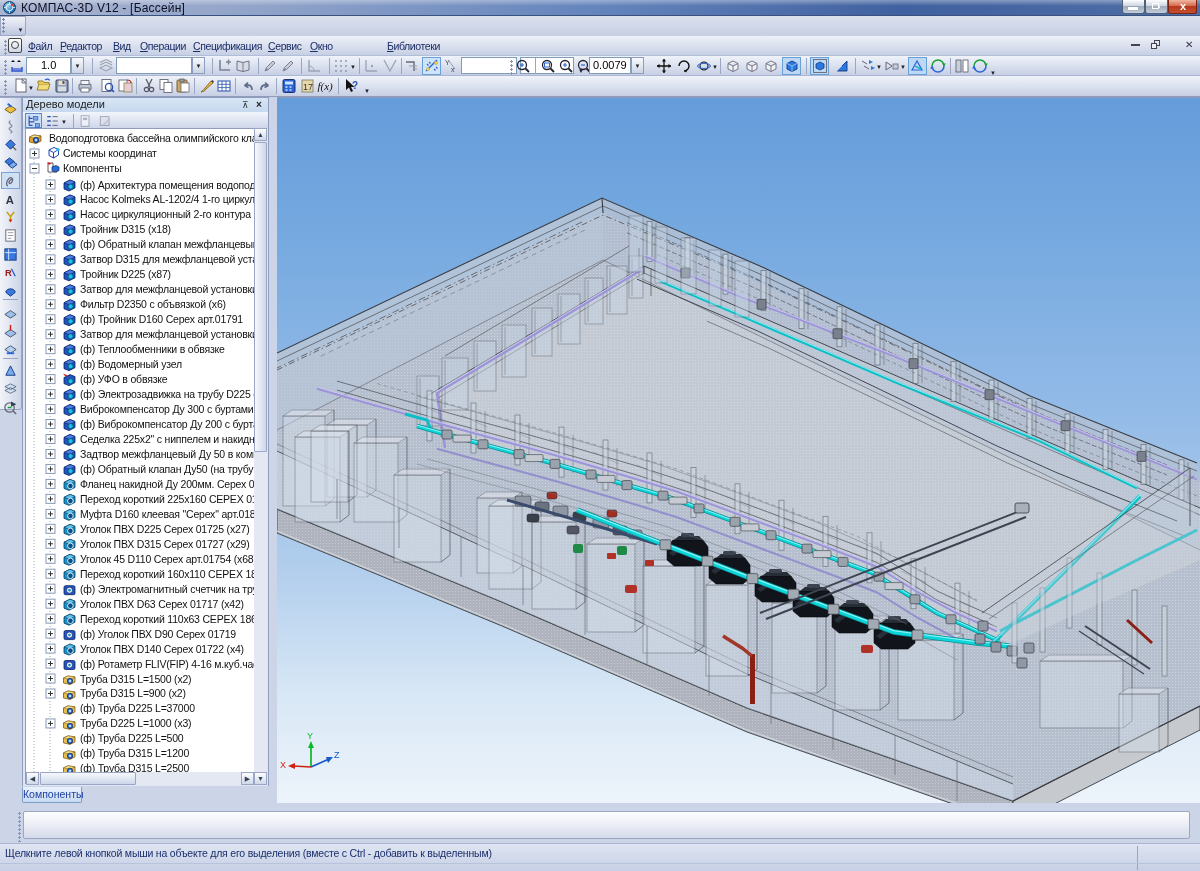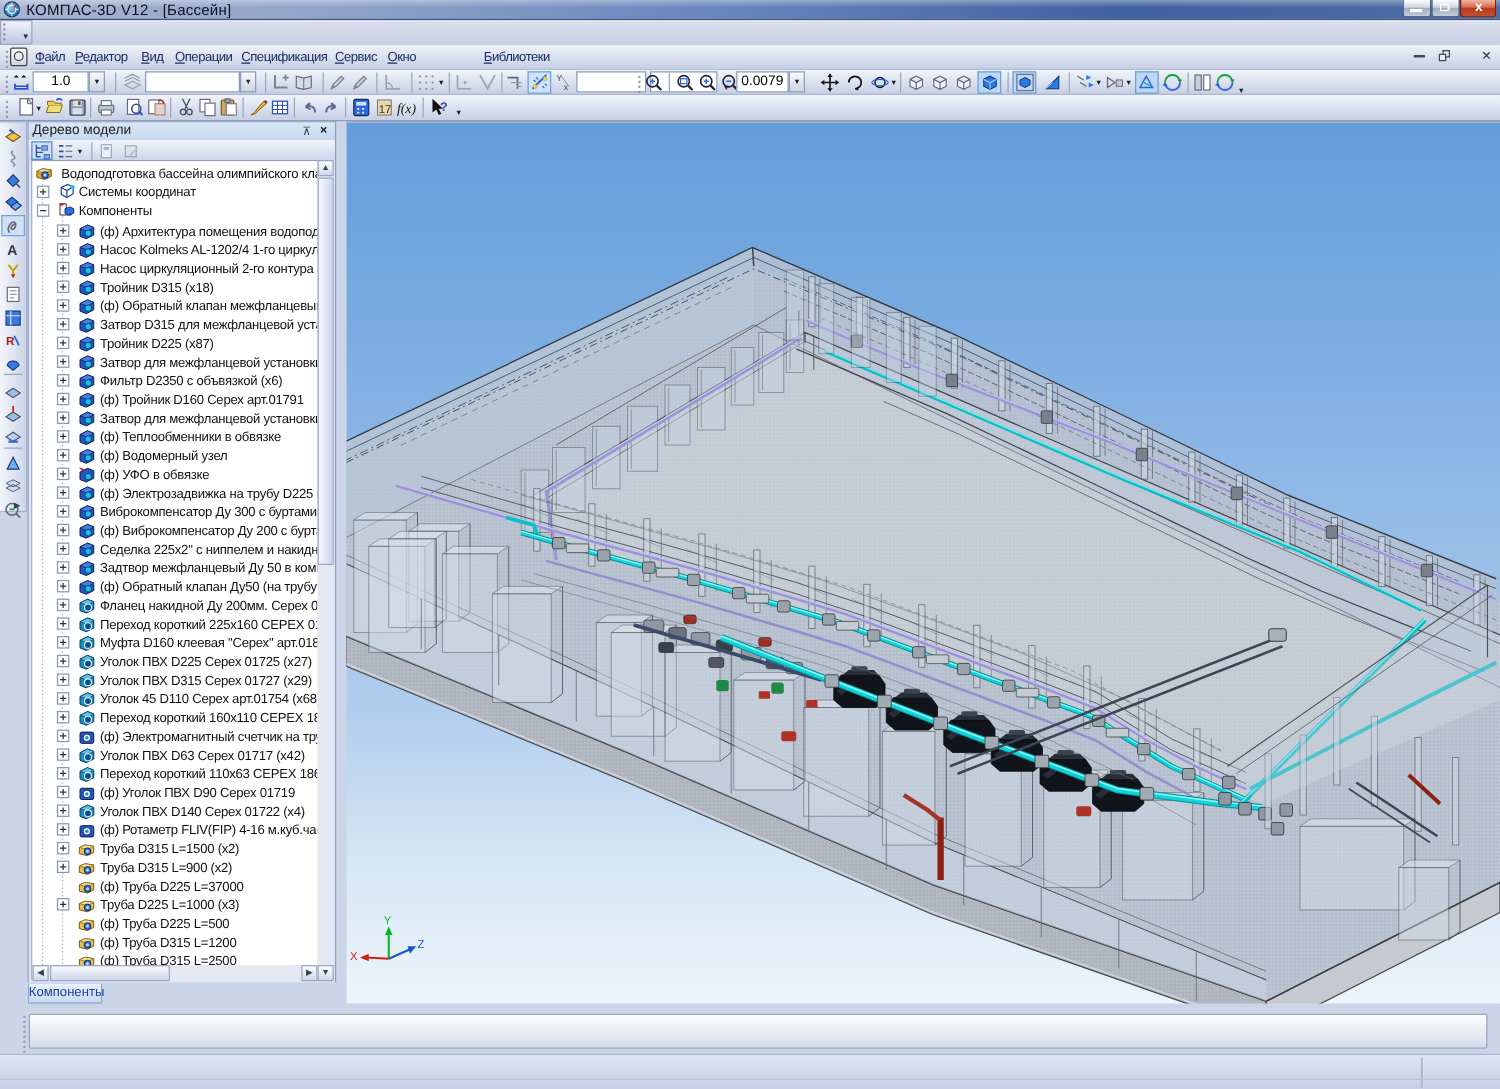--- a/index.html
+++ b/index.html
@@ -1215,14 +1215,15 @@
     </svg>
   </div>
 <div class="abs" style="left:0;top:786px;width:277px;height:21px;background:#ccd4e8"></div>
 <div class="abs" style="left:277px;top:803px;width:923px;height:4px;background:#ccd4e8"></div>
 <div class="abs" style="left:22px;top:787px;width:60px;height:16px;background:linear-gradient(#eaf2fc,#c6daf2);border:1px solid #7f9dc2;border-top:none;border-radius:0 0 2px 2px;font-size:10.5px;color:#1f3fa0;text-align:center;line-height:15px">Компоненты</div>
 <div class="abs" style="left:0;top:807px;width:1200px;height:36px;background:#ccd4e8">
 <div class="abs grip" style="left:16px;top:3px;height:30px"></div>
 <div class="abs" style="left:23px;top:4px;width:1167px;height:28px;background:linear-gradient(#fdfdfe,#e9ecf4 55%,#d4daea);border:1px solid #9aa6c4;border-radius:2px"></div>
 </div>
 <div class="abs" style="left:0;top:843px;width:1200px;height:28px;background:linear-gradient(#dfe5f1,#c6cfe6);border-top:1px solid #aab6d4">
+<div class="abs" style="left:5px;top:3px;font-size:10.5px;color:#1c2f6e;letter-spacing:-0.2px">Щелкните левой кнопкой мыши на объекте для его выделения (вместе с Ctrl - добавить к выделенным)</div>
 <div class="abs" style="left:1137px;top:2px;width:1px;height:24px;background:#9aa6c4"></div>
 <div class="abs" style="left:0;top:19px;width:1200px;height:1px;background:#b8c2da"></div>
 </div>
 </body></html>

